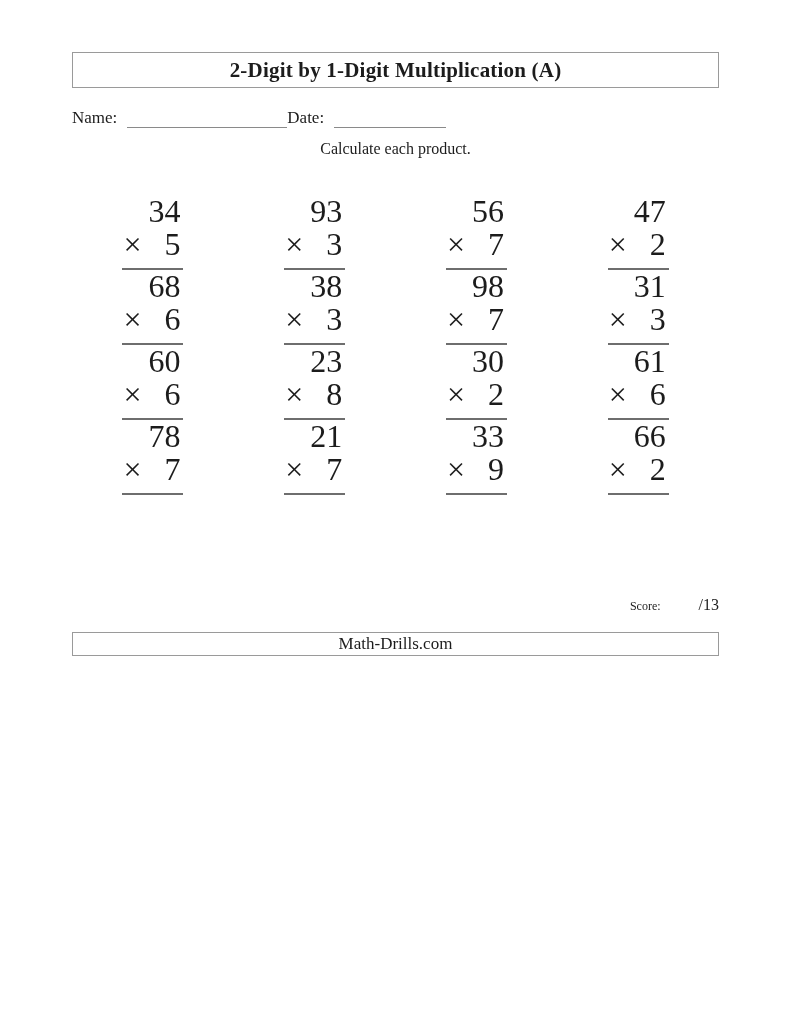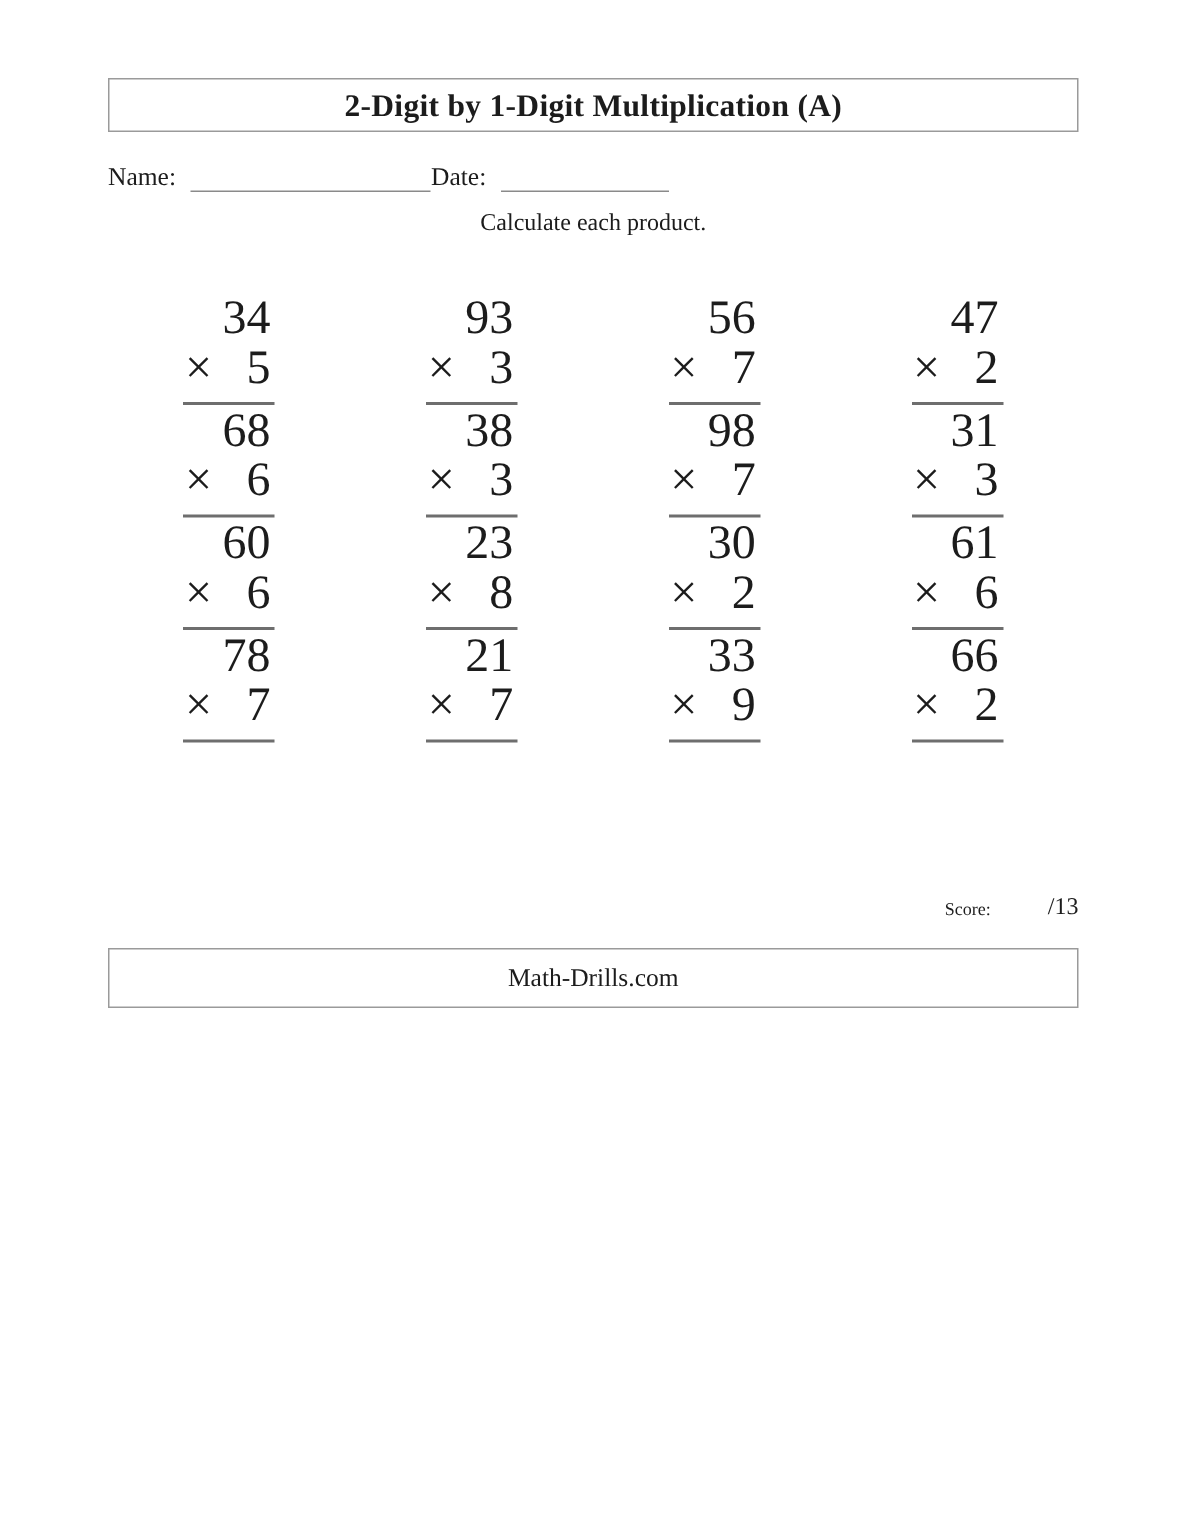--- a/index.html
+++ b/index.html
@@ -60,21 +60,21 @@
   .score-row{
     margin-top:100px;height:19px;
     display:flex;justify-content:flex-end;align-items:flex-end;
   }
   .score-label{font-size:12px;}
   .score-space{display:inline-block;width:38px;}
   .score-value{font-size:16px;}
   .footer-box{
     margin-top:18px;
     border:1px solid var(--box-border);
-    height:40px;
+    height:24px;
     display:flex;align-items:center;justify-content:center;
   }
   .footer-text{font-size:17px;}
 </style>
 </head>
 <body>
 
 <div class="sheet">
 
   <div class="title-box">

